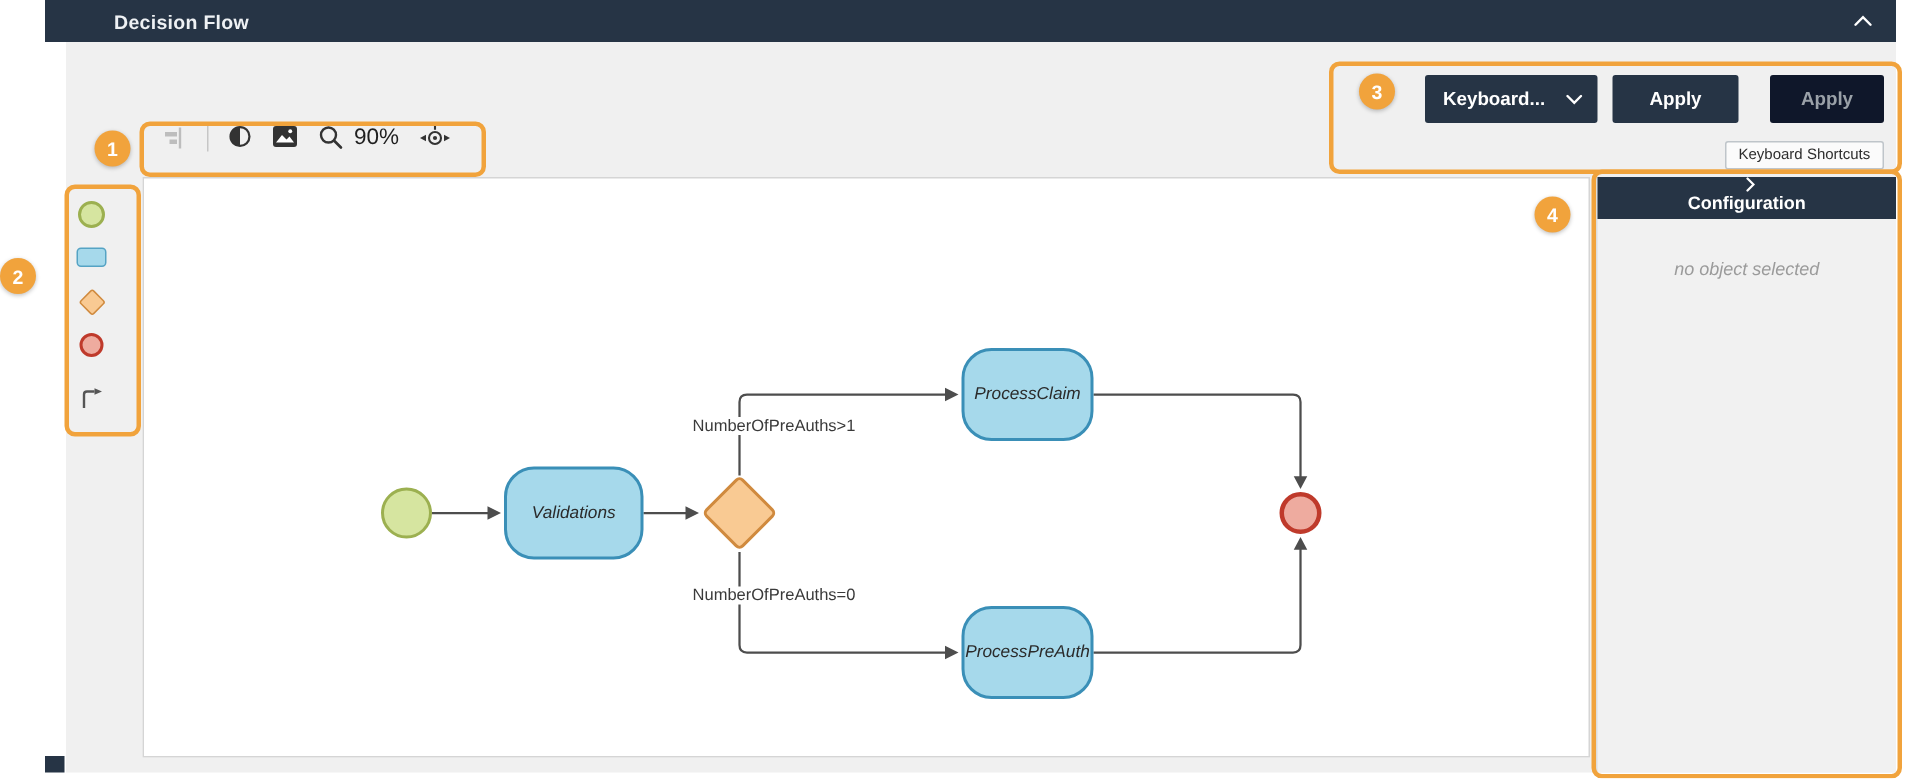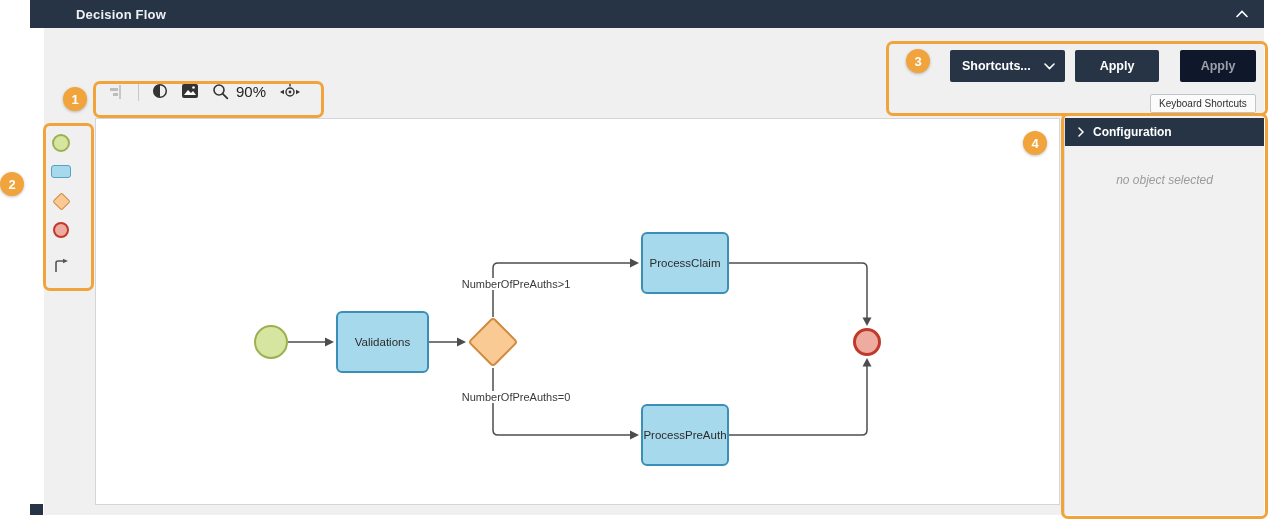--- a/index.html
+++ b/index.html
@@ -49,32 +49,32 @@
 
   
   .canvas {
     position:absolute; left:95px; top:118px; width:965px; height:387px;
     background:#ffffff; border:1px solid #d5d5d5; box-sizing:border-box;
   }
   .edges { position:absolute; left:0; top:0; pointer-events:none; }
   .node { position:absolute; box-sizing:border-box; }
   .start-node { left:158px; top:206px; width:34px; height:34px; border-radius:50%; background:#D6E5A0; border:2px solid #9CB050; }
   .task-node {
-    background:#A6D9EB; border:2px solid #3A8FB7; border-radius:6px;
+    background:#A6D9EB; border:2px solid #3A8FB7; border-radius:20px;
     display:flex; align-items:center; justify-content:center;
-    font-size:11.5px; color:#2b2b2b;
+    font-size:11.5px; color:#2b2b2b;font-style:italic;
   }
   .gateway-node { left:379px; top:205px; width:36px; height:36px; background:#F9CA93; border:2px solid #D08A3E; border-radius:4px; transform:rotate(45deg); }
   .end-node { left:757px; top:209px; width:28px; height:28px; border-radius:50%; background:#EEAB9F; border:3px solid #BF3A2B; }
   .edge-label { position:absolute; width:150px; text-align:center; font-size:11px; color:#3a3a3a; }
   .edge-label span { background:#ffffff; padding:0 3px; }
 
   
   .config-panel { position:absolute; left:1064px; top:118px; width:200px; height:397px; background:#f1f1f1; border-left:1px solid #dddddd; box-sizing:border-box; }
-  .config-header { height:28px; background:#263445; display:flex; align-items:center; color:#ffffff; cursor:pointer; }
+  .config-header { height:28px; background:#263445; display:flex; align-items:center; color:#ffffff; cursor:pointer;flex-direction:column; }
   .config-chev { margin:0 9px 0 13px; display:flex; }
   .config-title { font-size:12px; font-weight:600; }
   .config-body { padding-top:24px; text-align:center; }
   .config-empty { font-size:12px; font-style:italic; color:#9b9b9b; }
 
   
   .ann-box { position:absolute; border:3px solid #F1A33C; border-radius:7px; box-sizing:border-box; pointer-events:none; }
   .ann-badge {
     position:absolute; width:24px; height:24px; border-radius:50%;
     background:#F1A33C; color:#ffffff; font-size:13px; font-weight:700;
@@ -133,21 +133,21 @@
           <circle cx="11" cy="9" r="4" fill="none" stroke="#333333" stroke-width="1.4"></circle>
           <circle cx="11" cy="9" r="1.4" fill="#333333"></circle>
           <path d="M11 1 V3.5" stroke="#333333" stroke-width="1.4"></path>
           <polygon points="1,9 5,6.8 5,11.2" fill="#333333"></polygon>
           <polygon points="21,9 17,6.8 17,11.2" fill="#333333"></polygon>
         </svg>
     </span>
   </div>
 
   <button class="btn btn-dark clipboard-btn">
-    <span>Shortcuts...</span>
+    <span>Keyboard...</span>
     <span style="display:flex;">
       <svg width="11" height="7" viewBox="0 0 11 7">
           <path d="M1 1 L5.5 5.5 L10 1" stroke="#ffffff" stroke-width="1.6" fill="none" stroke-linecap="round"></path>
         </svg>
     </span>
   </button>
   <button class="btn btn-dark save-btn">Apply</button>
   <button class="btn apply-btn" aria-disabled="true">Apply</button>
   <button class="btn kbd-btn">Keyboard Shortcuts</button>
 

